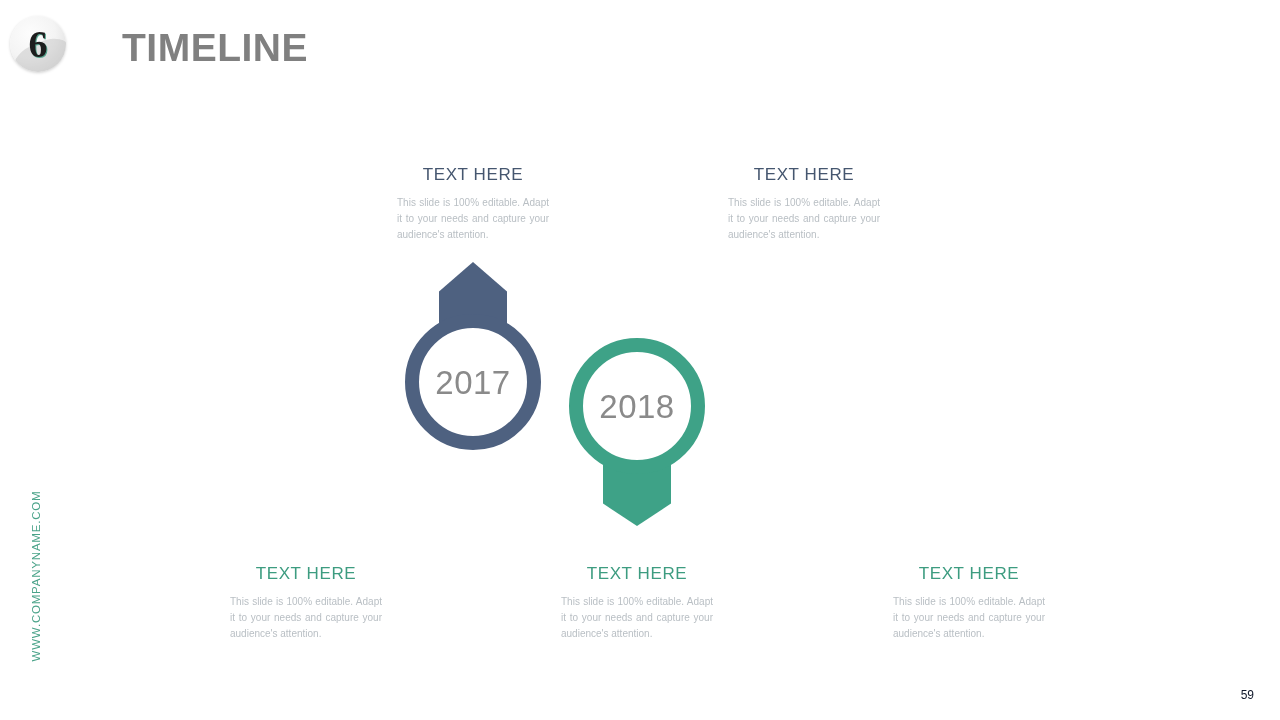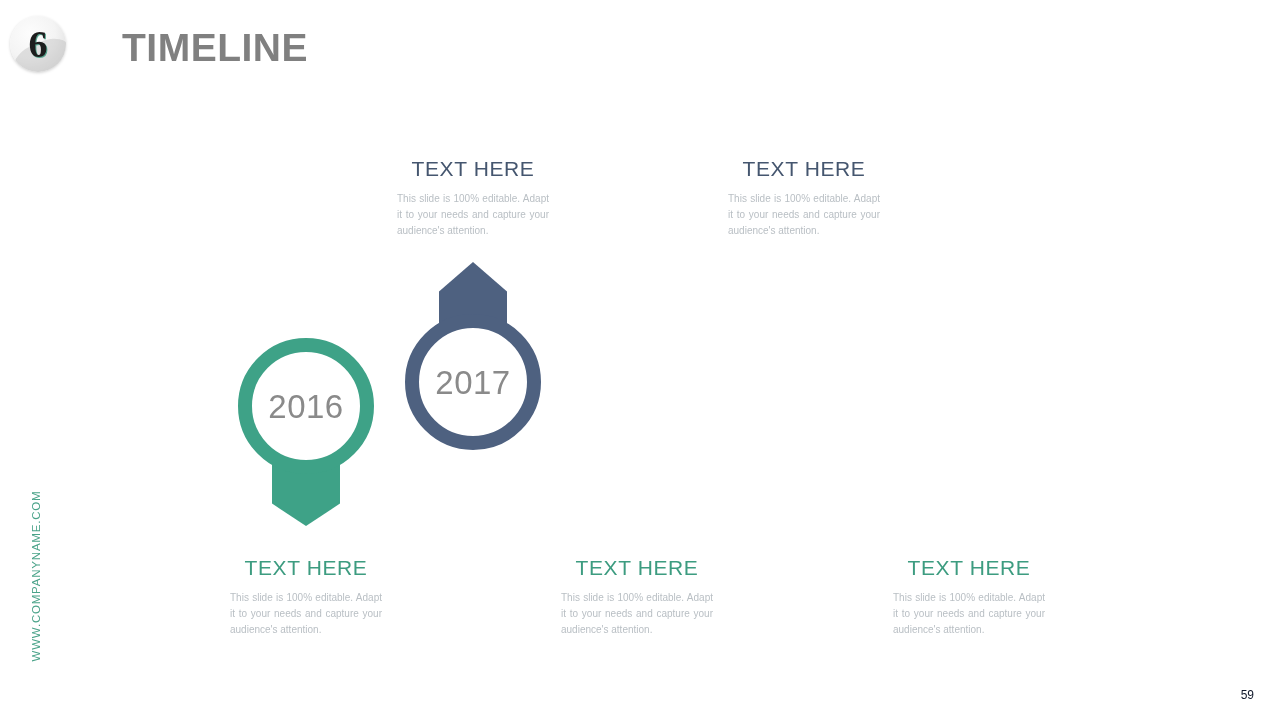--- a/index.html
+++ b/index.html
@@ -151,23 +151,24 @@
 
   
   .caption {
     position: absolute;
     width: 152px;
     left: 50%;
     transform: translateX(-50%);
   }
   .caption-title {
     text-align: center;
-    font-size: 21px;
+    font-size: 17px;
     letter-spacing: 0.6px;
     margin-bottom: 10px;
+    margin-top: 8px;
   }
   .caption-body {
     font-size: 10px;
     line-height: 16px;
     color: #b9bfc4;
     text-align: justify;
   }
   .caption.top .caption-title { color: #45566f; }
   .caption.bottom .caption-title { color: #3d9c80; }
 
@@ -198,44 +199,44 @@
   <div id="section-badge">
     <div class="badge-sheen"></div>
     <div class="badge-number">6</div>
   </div>
   <div id="page-title">TIMELINE</div>
 </div>
 
 <div id="timeline">
 
   <div class="milestone" style="left:216px;">
-    <div class="pin down" style="--pin-color:#3ea287; top:338px;">
-      <div class="tail"></div>
-      <div class="ring"></div>
-      <div class="year">2016</div>
-    </div>
     <div class="caption bottom" style="top:556px;">
       <div class="caption-title">TEXT HERE</div>
       <div class="caption-body">This slide is 100% editable. Adapt it to your needs and capture your audience's attention.</div>
     </div>
   </div>
 
   <div class="milestone" style="left:383px;">
     <div class="pin up" style="--pin-color:#4e6180; top:262px;">
       <div class="tail"></div>
       <div class="ring"></div>
       <div class="year">2017</div>
     </div>
     <div class="caption top" style="top:157px;">
       <div class="caption-title">TEXT HERE</div>
       <div class="caption-body">This slide is 100% editable. Adapt it to your needs and capture your audience's attention.</div>
     </div>
   </div>
 
   <div class="milestone" style="left:547px;">
+    <div class="pin down" style="--pin-color:#3ea287; top:338px;">
+      <div class="tail"></div>
+      <div class="ring"></div>
+      <div class="year">2018</div>
+    </div>
     <div class="caption bottom" style="top:556px;">
       <div class="caption-title">TEXT HERE</div>
       <div class="caption-body">This slide is 100% editable. Adapt it to your needs and capture your audience's attention.</div>
     </div>
   </div>
 
   <div class="milestone" style="left:714px;">
     <div class="caption top" style="top:157px;">
       <div class="caption-title">TEXT HERE</div>
       <div class="caption-body">This slide is 100% editable. Adapt it to your needs and capture your audience's attention.</div>

